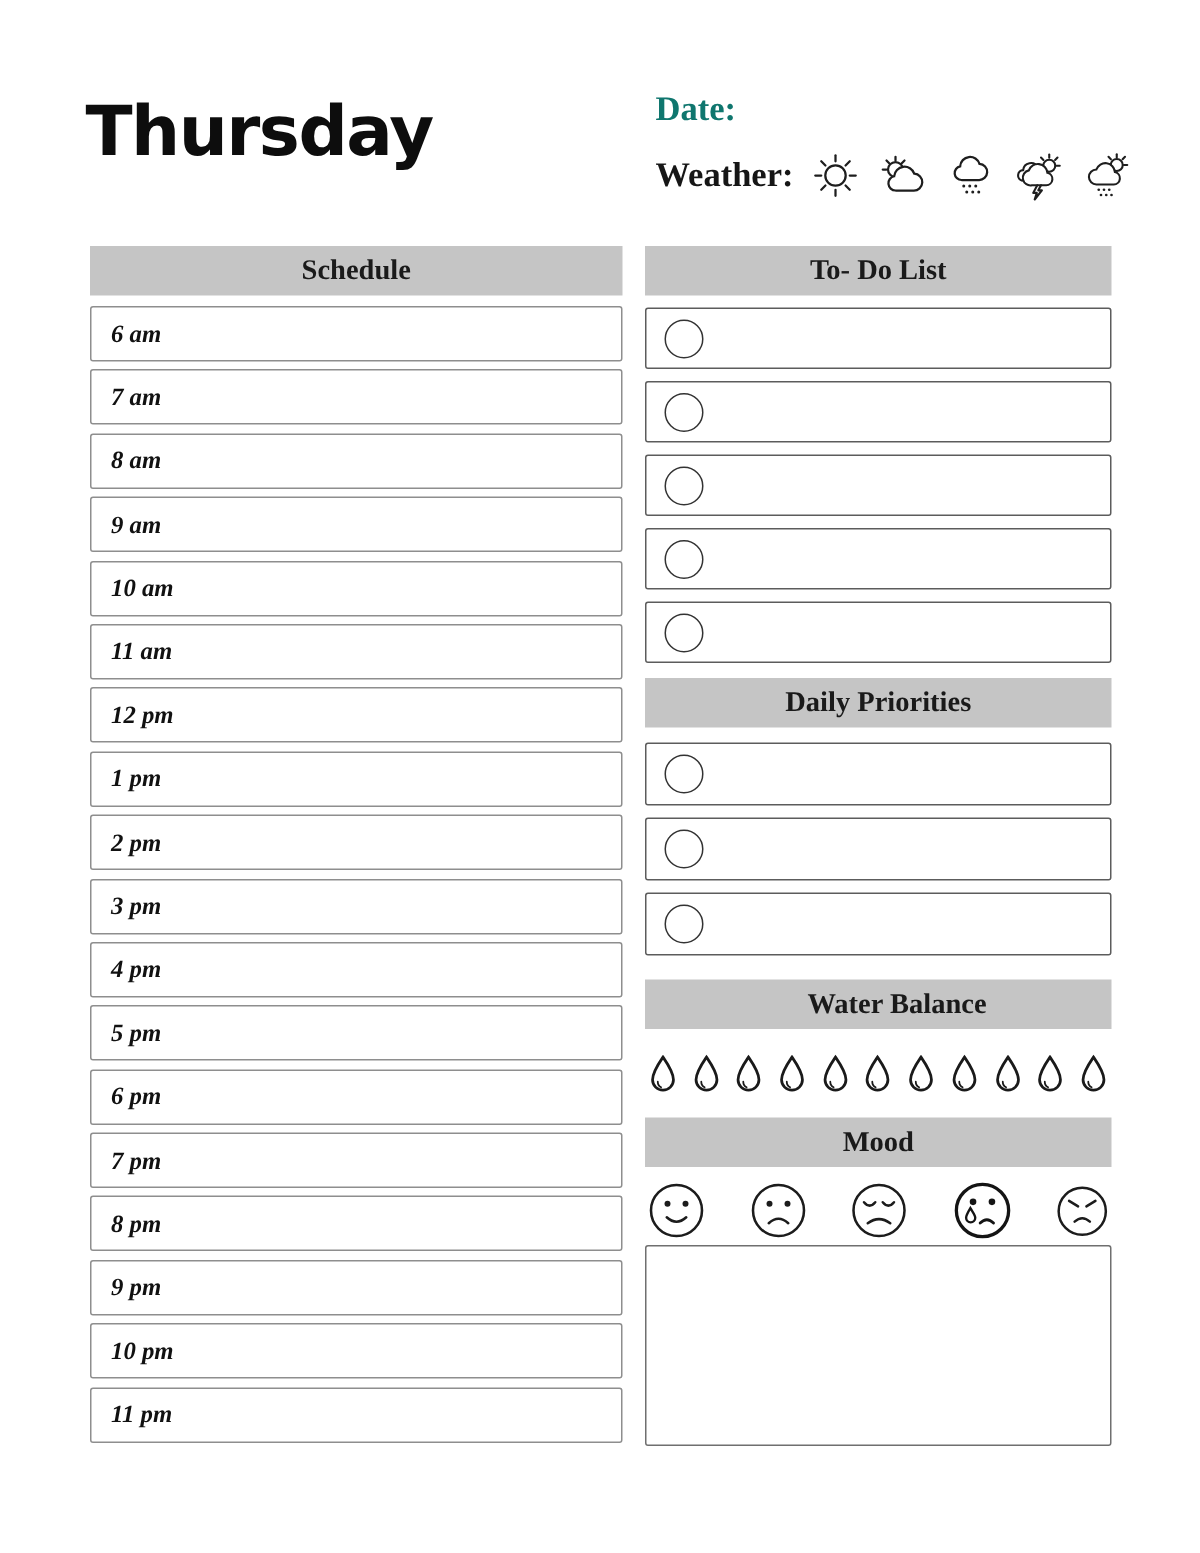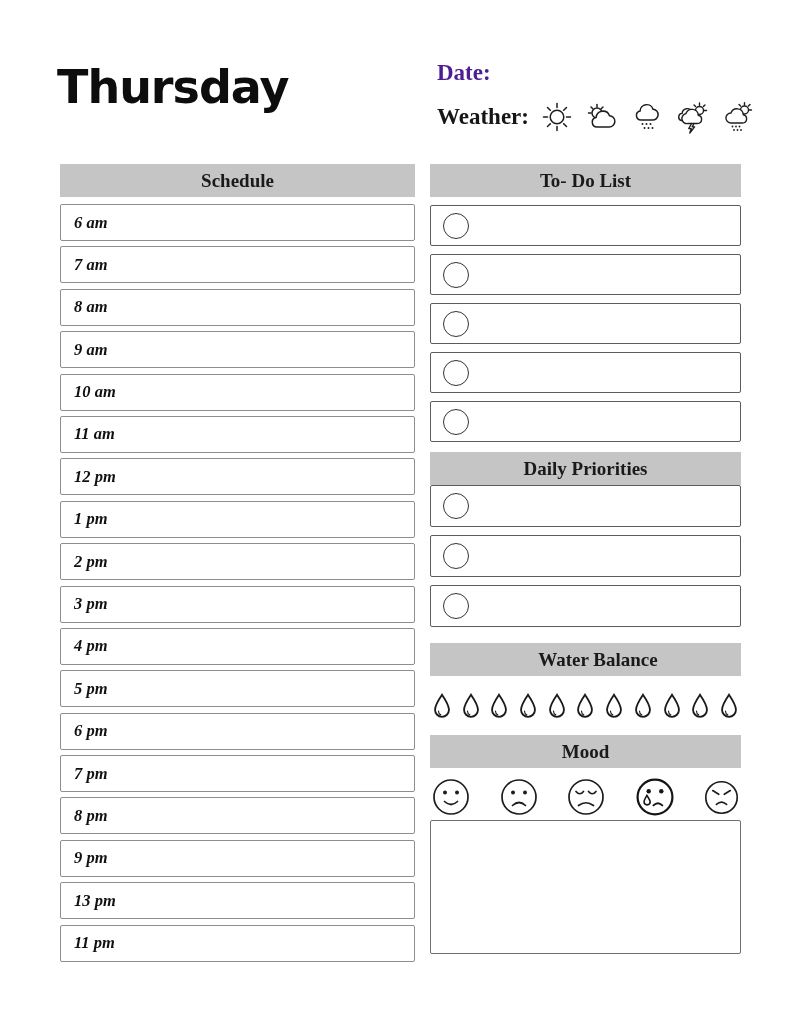--- a/index.html
+++ b/index.html
@@ -8,21 +8,21 @@
     position:relative; width:800px; height:1035px; background:#ffffff;
     font-family:"Liberation Serif","DejaVu Serif",serif; color:#111;
     overflow:hidden;
   }
   .title{
     position:absolute; left:57px; top:60px;
     font-family:"DejaVu Sans","Liberation Sans",sans-serif;
     font-weight:bold; font-size:46px; letter-spacing:-1px; color:#0d0d0d;
   }
   .top-right{ position:absolute; left:437px; top:60px; width:306px; }
-  .date-row{ font-weight:bold; font-size:23px; color:#4c1d95; }
+  .date-row{ font-weight:bold; font-size:23px; color:#0f766e; }
   .weather-row{ margin-top:13px; display:flex; align-items:center; }
   .weather-row .wlabel{ font-weight:bold; font-size:23px; color:#161616; margin-right:10px; }
   .wicons{ display:flex; align-items:center; gap:9px; }
   .wicon{ display:inline-flex; width:36px; height:36px; align-items:center; justify-content:center; }
   .wicon svg{ display:block; }
 
   .col-left{ position:absolute; left:60px; top:164px; width:355px; }
   .col-right{ position:absolute; left:430px; top:164px; width:311px; }
 
   .sec-header{
@@ -45,21 +45,21 @@
     display:flex; align-items:center; padding-left:12px;
   }
   .check-row.last-todo{ margin-bottom:10px; }
   .pri-row{ height:42px; }
   .pri-row.last-pri{ margin-bottom:16px; }
   .circle{
     width:26px; height:26px; border:1.6px solid #333; border-radius:50%;
     background:#fff; display:inline-block;
   }
   .hdr-todo{ margin-bottom:8px; }
-  .hdr-pri{ }
+  .hdr-pri{ margin-bottom:10px; }
   .hdr-water{ margin-bottom:14px;padding-left:25px; }
   .hdr-mood{ margin-bottom:10px; }
 
   .drops{ height:33px; margin-bottom:12px; display:flex; justify-content:space-between; align-items:center; padding:0 1px; }
   .drop{ display:inline-flex; }
   .faces{ height:38px; margin-bottom:4px; display:flex; justify-content:space-between; align-items:center; padding:0 1px; }
   .face{ display:inline-flex; }
   .notes{
     height:134px; background:#fff; border:1.5px solid #6f6f6f; border-radius:2px;
   }
@@ -188,21 +188,21 @@
     <div class="slot">
         <span class="time">7 pm</span>
       </div>
     <div class="slot">
         <span class="time">8 pm</span>
       </div>
     <div class="slot">
         <span class="time">9 pm</span>
       </div>
     <div class="slot">
-        <span class="time">13 pm</span>
+        <span class="time">10 pm</span>
       </div>
     <div class="slot">
         <span class="time">11 pm</span>
       </div>
   </div>
 
   <div class="col-right">
 
     <div class="sec-header hdr-todo">To- Do List</div>
     <div class="check-row">

